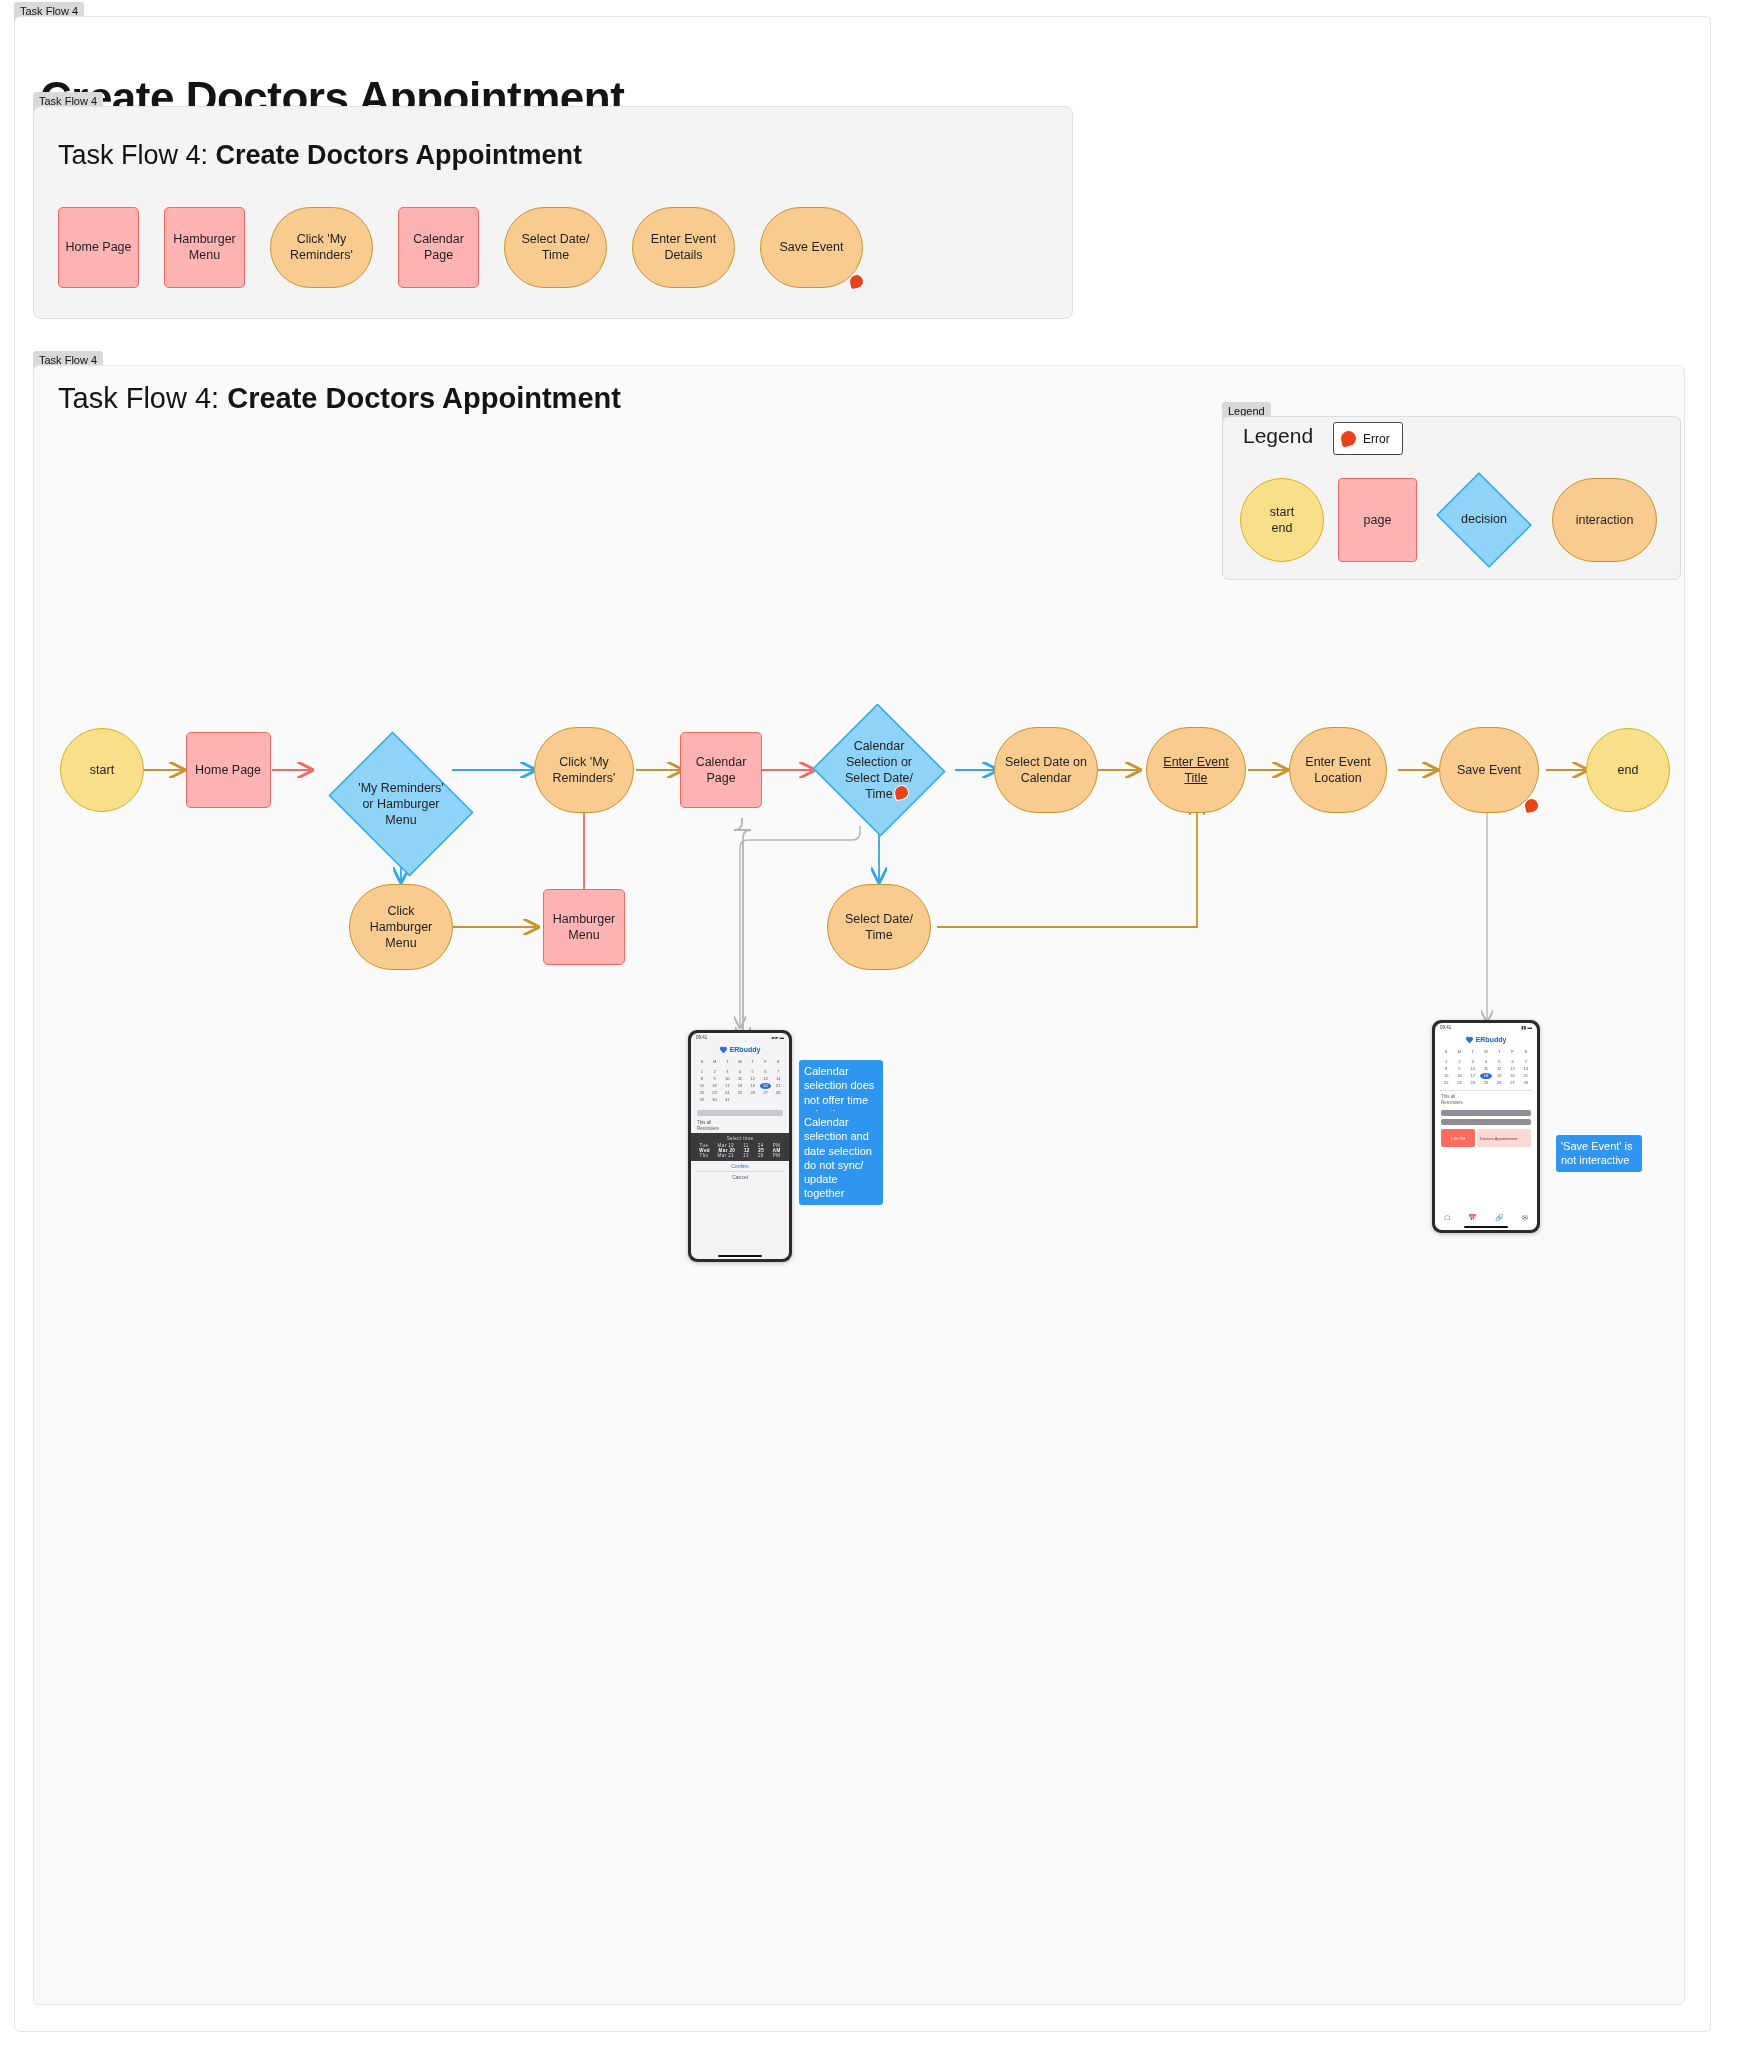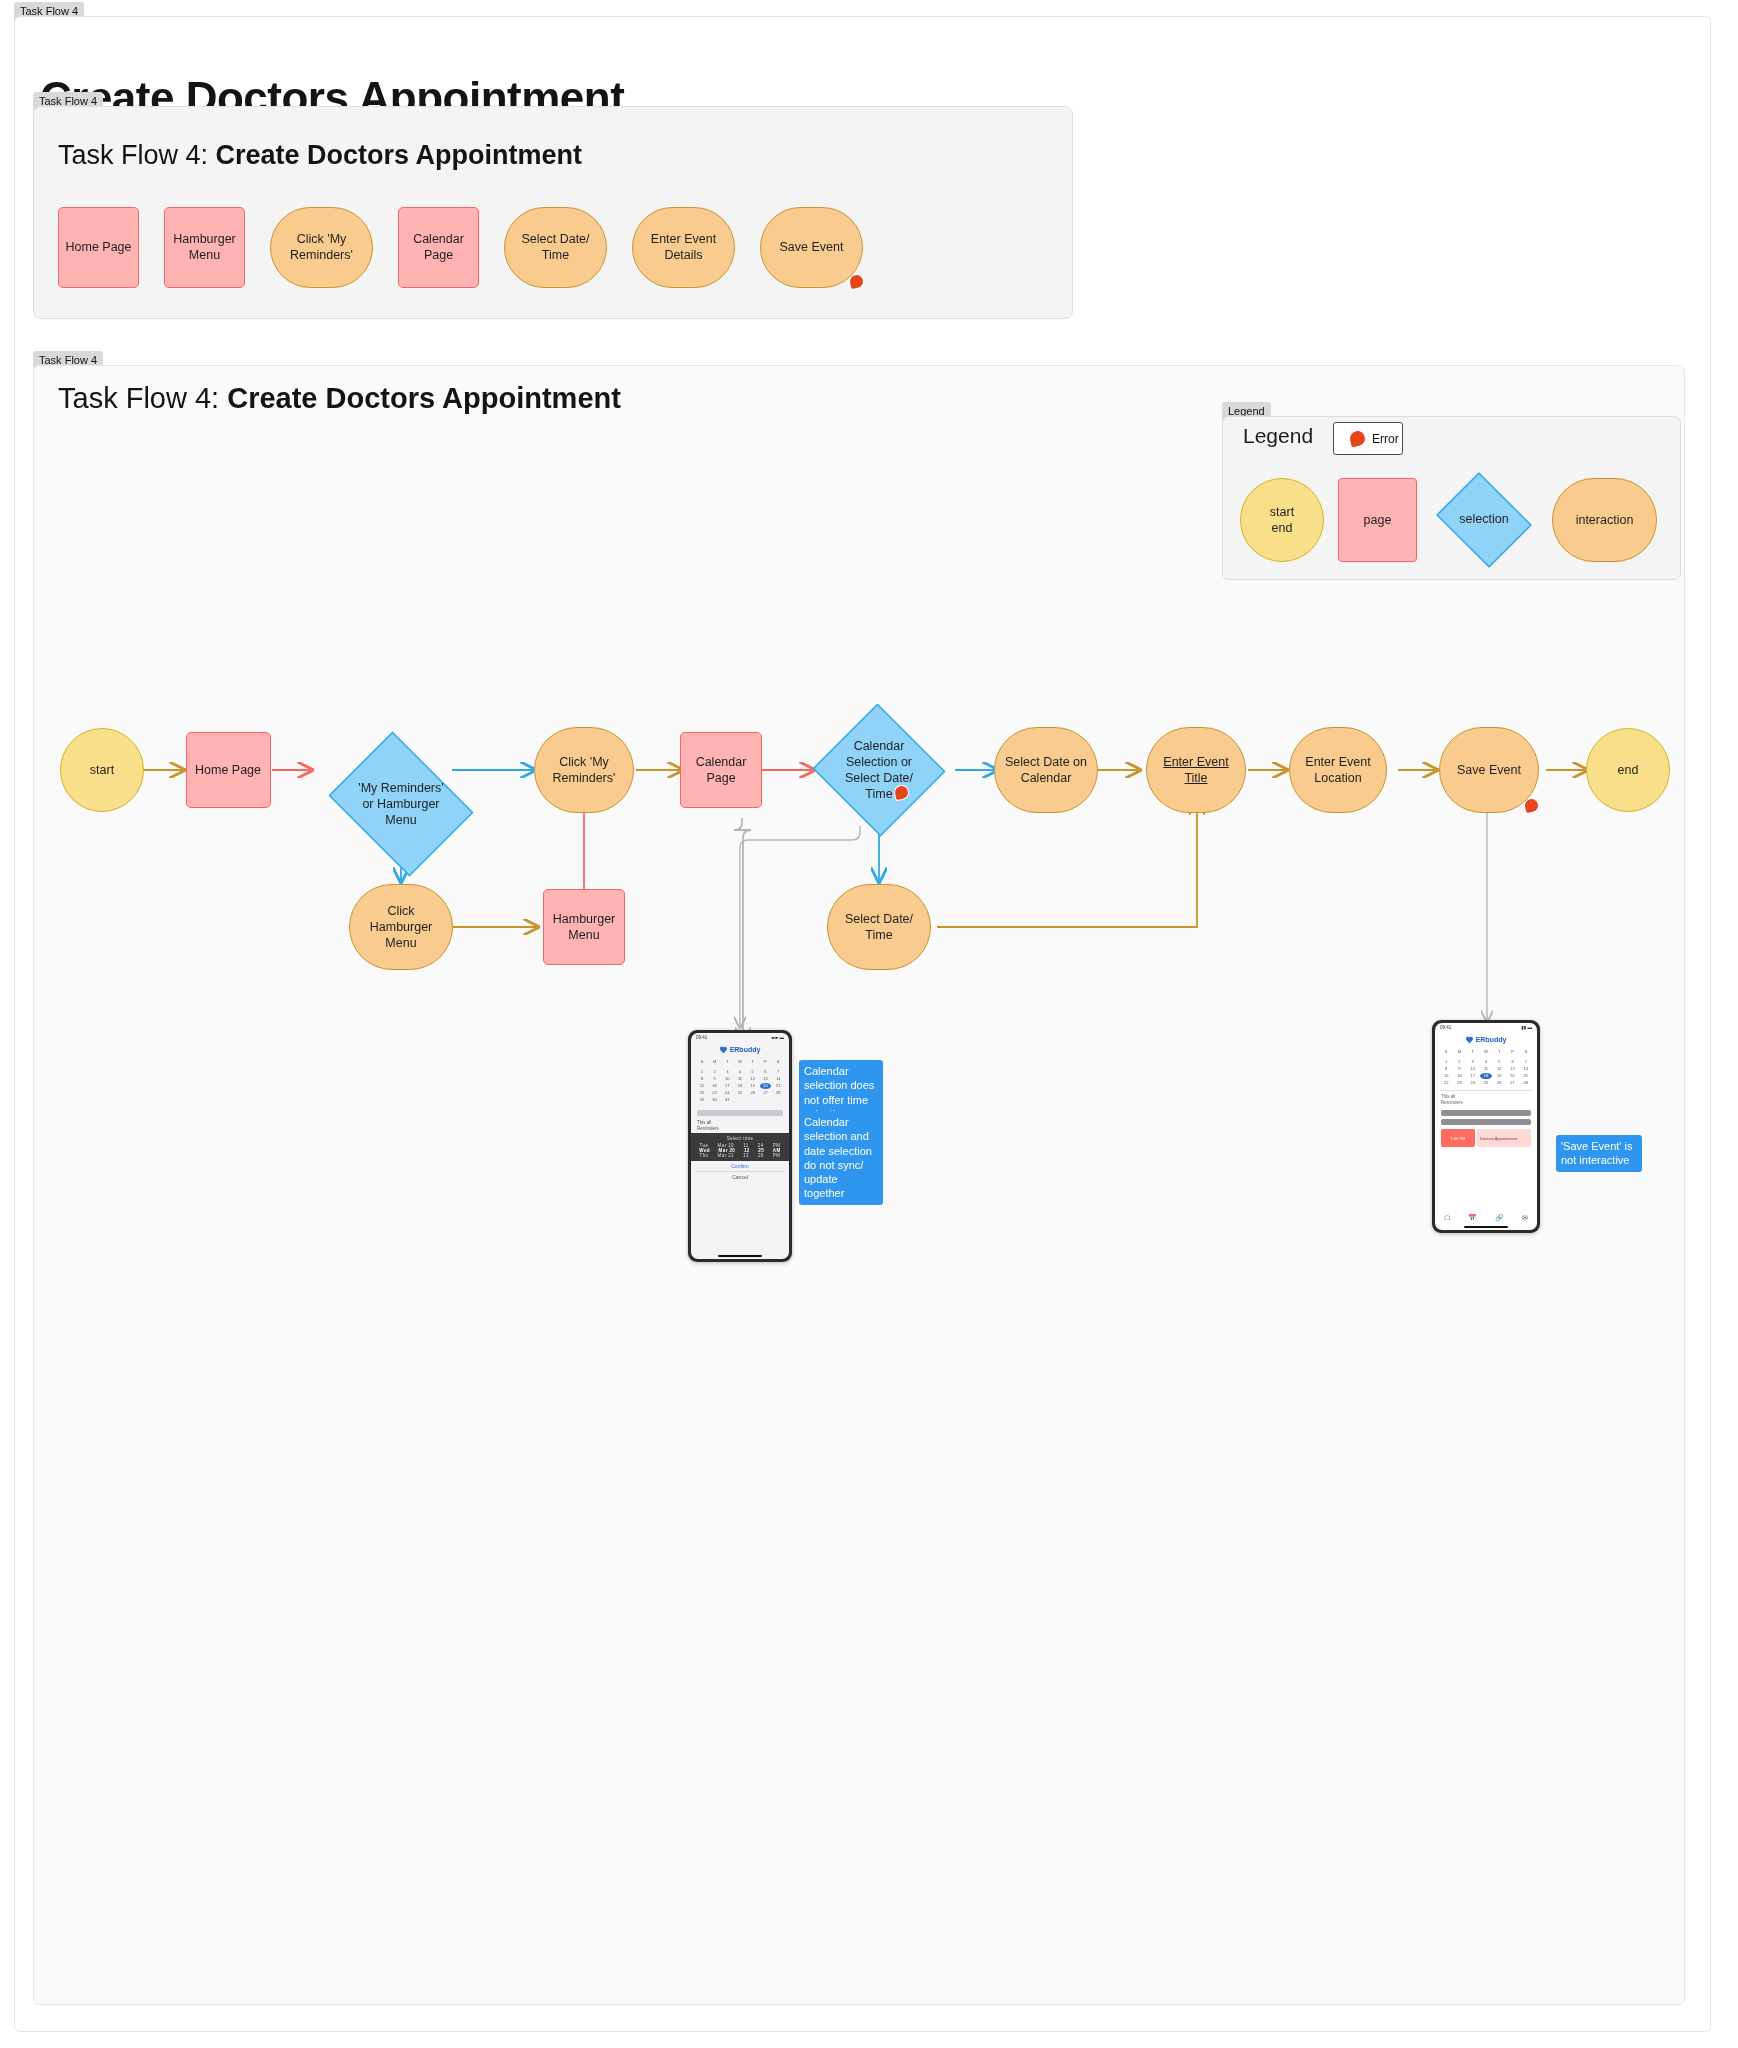--- a/index.html
+++ b/index.html
@@ -110,21 +110,21 @@
     position:absolute; left:1243px; top:424px;
     font-size:21px; color:#1c1c1c;
   }
   #legend-error-chip{
     position:absolute; left:1333px; top:422px;
     width:70px; height:33px;
     background:#ffffff;
     border:1.6px solid #4a4a4a;
     border-radius:3px;
     display:flex; align-items:center; gap:6px;
-    padding-left:15px;
+    padding-left:6px;
     font-size:12px; color:#111;
   }
   .legend-shape-row{ position:absolute; top:478px; }
   .lg-startend{
     left:1240px; width:84px; height:84px;
     background:#fadf8a; border:1.8px solid #d4b320;
     border-radius:50%;
     display:flex; flex-direction:column; align-items:center; justify-content:center;
     font-size:12.5px; line-height:1.3; color:#1f1f1f;
   }
@@ -333,21 +333,21 @@
 </div>
 <div class="legend-shape-row lg-startend" style="position:absolute;">
   <span>start</span>
   <span>end</span>
 </div>
 <div class="legend-shape-row lg-page" style="position:absolute;">
   <span>page</span>
 </div>
 <div class="legend-shape-row lg-decision diamond-wrap" style="position:absolute;">
   <span class="diamond-bg"></span>
-  <span class="diamond-label">selection</span>
+  <span class="diamond-label">decision</span>
 </div>
 <div class="legend-shape-row lg-inter" style="position:absolute;">
   <span>interaction</span>
 </div>
 
 <svg id="edges">
   <defs>
     <marker id="ar-gold" markerWidth="9" markerHeight="9" refX="7" refY="4.5" orient="auto">
       <path d="M0,0 L9,4.5 L0,9" fill="none" stroke="#c8942c" stroke-width="1.6"></path>
     </marker>

